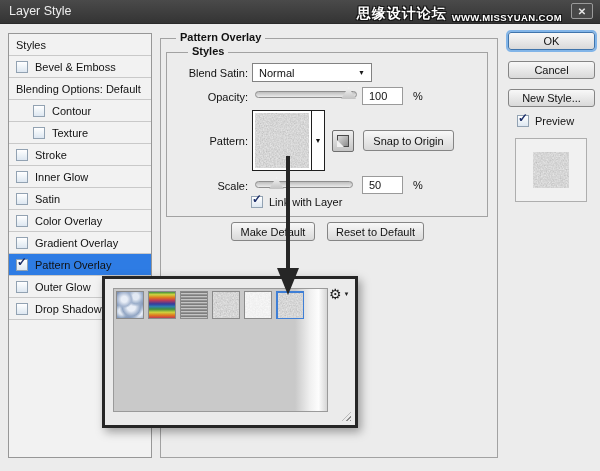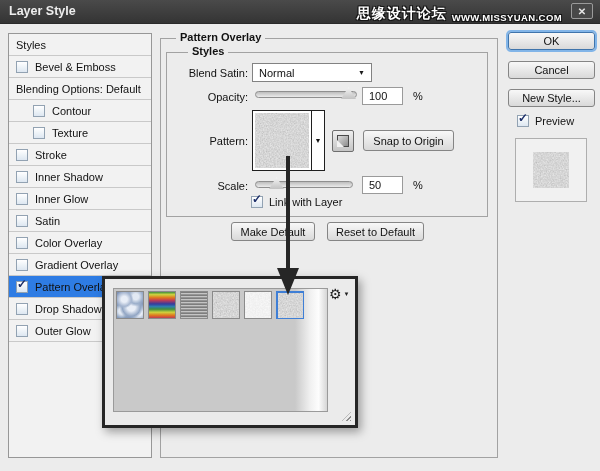--- a/index.html
+++ b/index.html
@@ -3,21 +3,21 @@
 <meta charset="utf-8">
 <style>
   * { margin:0; padding:0; box-sizing:border-box; }
   body { background:#888; }
   .stage { position:relative; width:600px; height:471px; background:#ececec;
            font-family:"Liberation Sans", sans-serif; overflow:hidden; }
 
   
   .titlebar { position:absolute; left:0; top:0; width:600px; height:24px;
               background:linear-gradient(#4a4a4a,#343434); border-bottom:1px solid #2a2a2a; }
-  .title { position:absolute; left:9px; top:4px; font-size:12.5px; font-weight:bold; color:#ededed; }
+  .title { position:absolute; left:9px; top:4px; font-size:12.5px; font-weight:normal; color:#ededed; }
   .closebtn { position:absolute; right:7px; top:3px; width:22px; height:16px; border:1px solid #9a9a9a;
               border-radius:2px; background:#484848; color:#e6e6e6; font-size:10px; font-weight:bold;
               display:flex; align-items:center; justify-content:center; cursor:default; }
   .watermark { position:absolute; right:38px; top:3px; height:20px; display:flex; align-items:flex-end; gap:5px;
                color:#fff; text-shadow:-1px -1px 0 #141414,1px -1px 0 #141414,-1px 1px 0 #141414,1px 1px 0 #141414; }
   .wm-cn  { font-size:14px; font-weight:bold; letter-spacing:1px; }
   .wm-url { font-size:9.5px; font-weight:bold; letter-spacing:.4px; }
 
   
   .sidebar { position:absolute; left:8px; top:33px; width:144px; height:425px;
@@ -162,51 +162,47 @@
     <div class="srow ind">
       <span class="cb"></span>
       <span>Texture</span>
     </div>
     <div class="srow">
       <span class="cb"></span>
       <span>Stroke</span>
     </div>
     <div class="srow">
       <span class="cb"></span>
-      <span>Inner Shadow</span>
-    </div>
-    <div class="srow">
-      <span class="cb"></span>
       <span>Inner Glow</span>
     </div>
     <div class="srow">
       <span class="cb"></span>
       <span>Satin</span>
     </div>
     <div class="srow">
       <span class="cb"></span>
       <span>Color Overlay</span>
     </div>
     <div class="srow">
       <span class="cb"></span>
       <span>Gradient Overlay</span>
     </div>
     <div class="srow sel">
       <span class="cb">
         <span class="check">✓</span>
       </span>
       <span>Pattern Overlay</span>
     </div>
+    <div class="srow">
+      <span class="cb"></span>
+      <span>Outer Glow</span>
+    </div>
     <div class="srow" style="border-bottom:1px solid #c9c9c9;">
       <span class="cb"></span>
       <span>Drop Shadow</span>
-    </div>
-    <div class="srow">
-      <span class="cb"></span>
-      <span>Outer Glow</span>
     </div>
   </div>
 
   <div class="group" id="groupMain" style="left:160px;top:38px;width:338px;height:420px;"></div>
   <span class="legend" style="left:176px;top:31px;">Pattern Overlay</span>
   <div class="group" id="groupPattern" style="left:166px;top:52px;width:322px;height:165px;"></div>
   <span class="legend" style="left:188px;top:45px;">Styles</span>
 
   <span class="flabel" style="left:166px;top:67px;">Blend Satin:</span>
   <div class="dd" style="left:252px;top:63px;width:120px;height:19px;">

